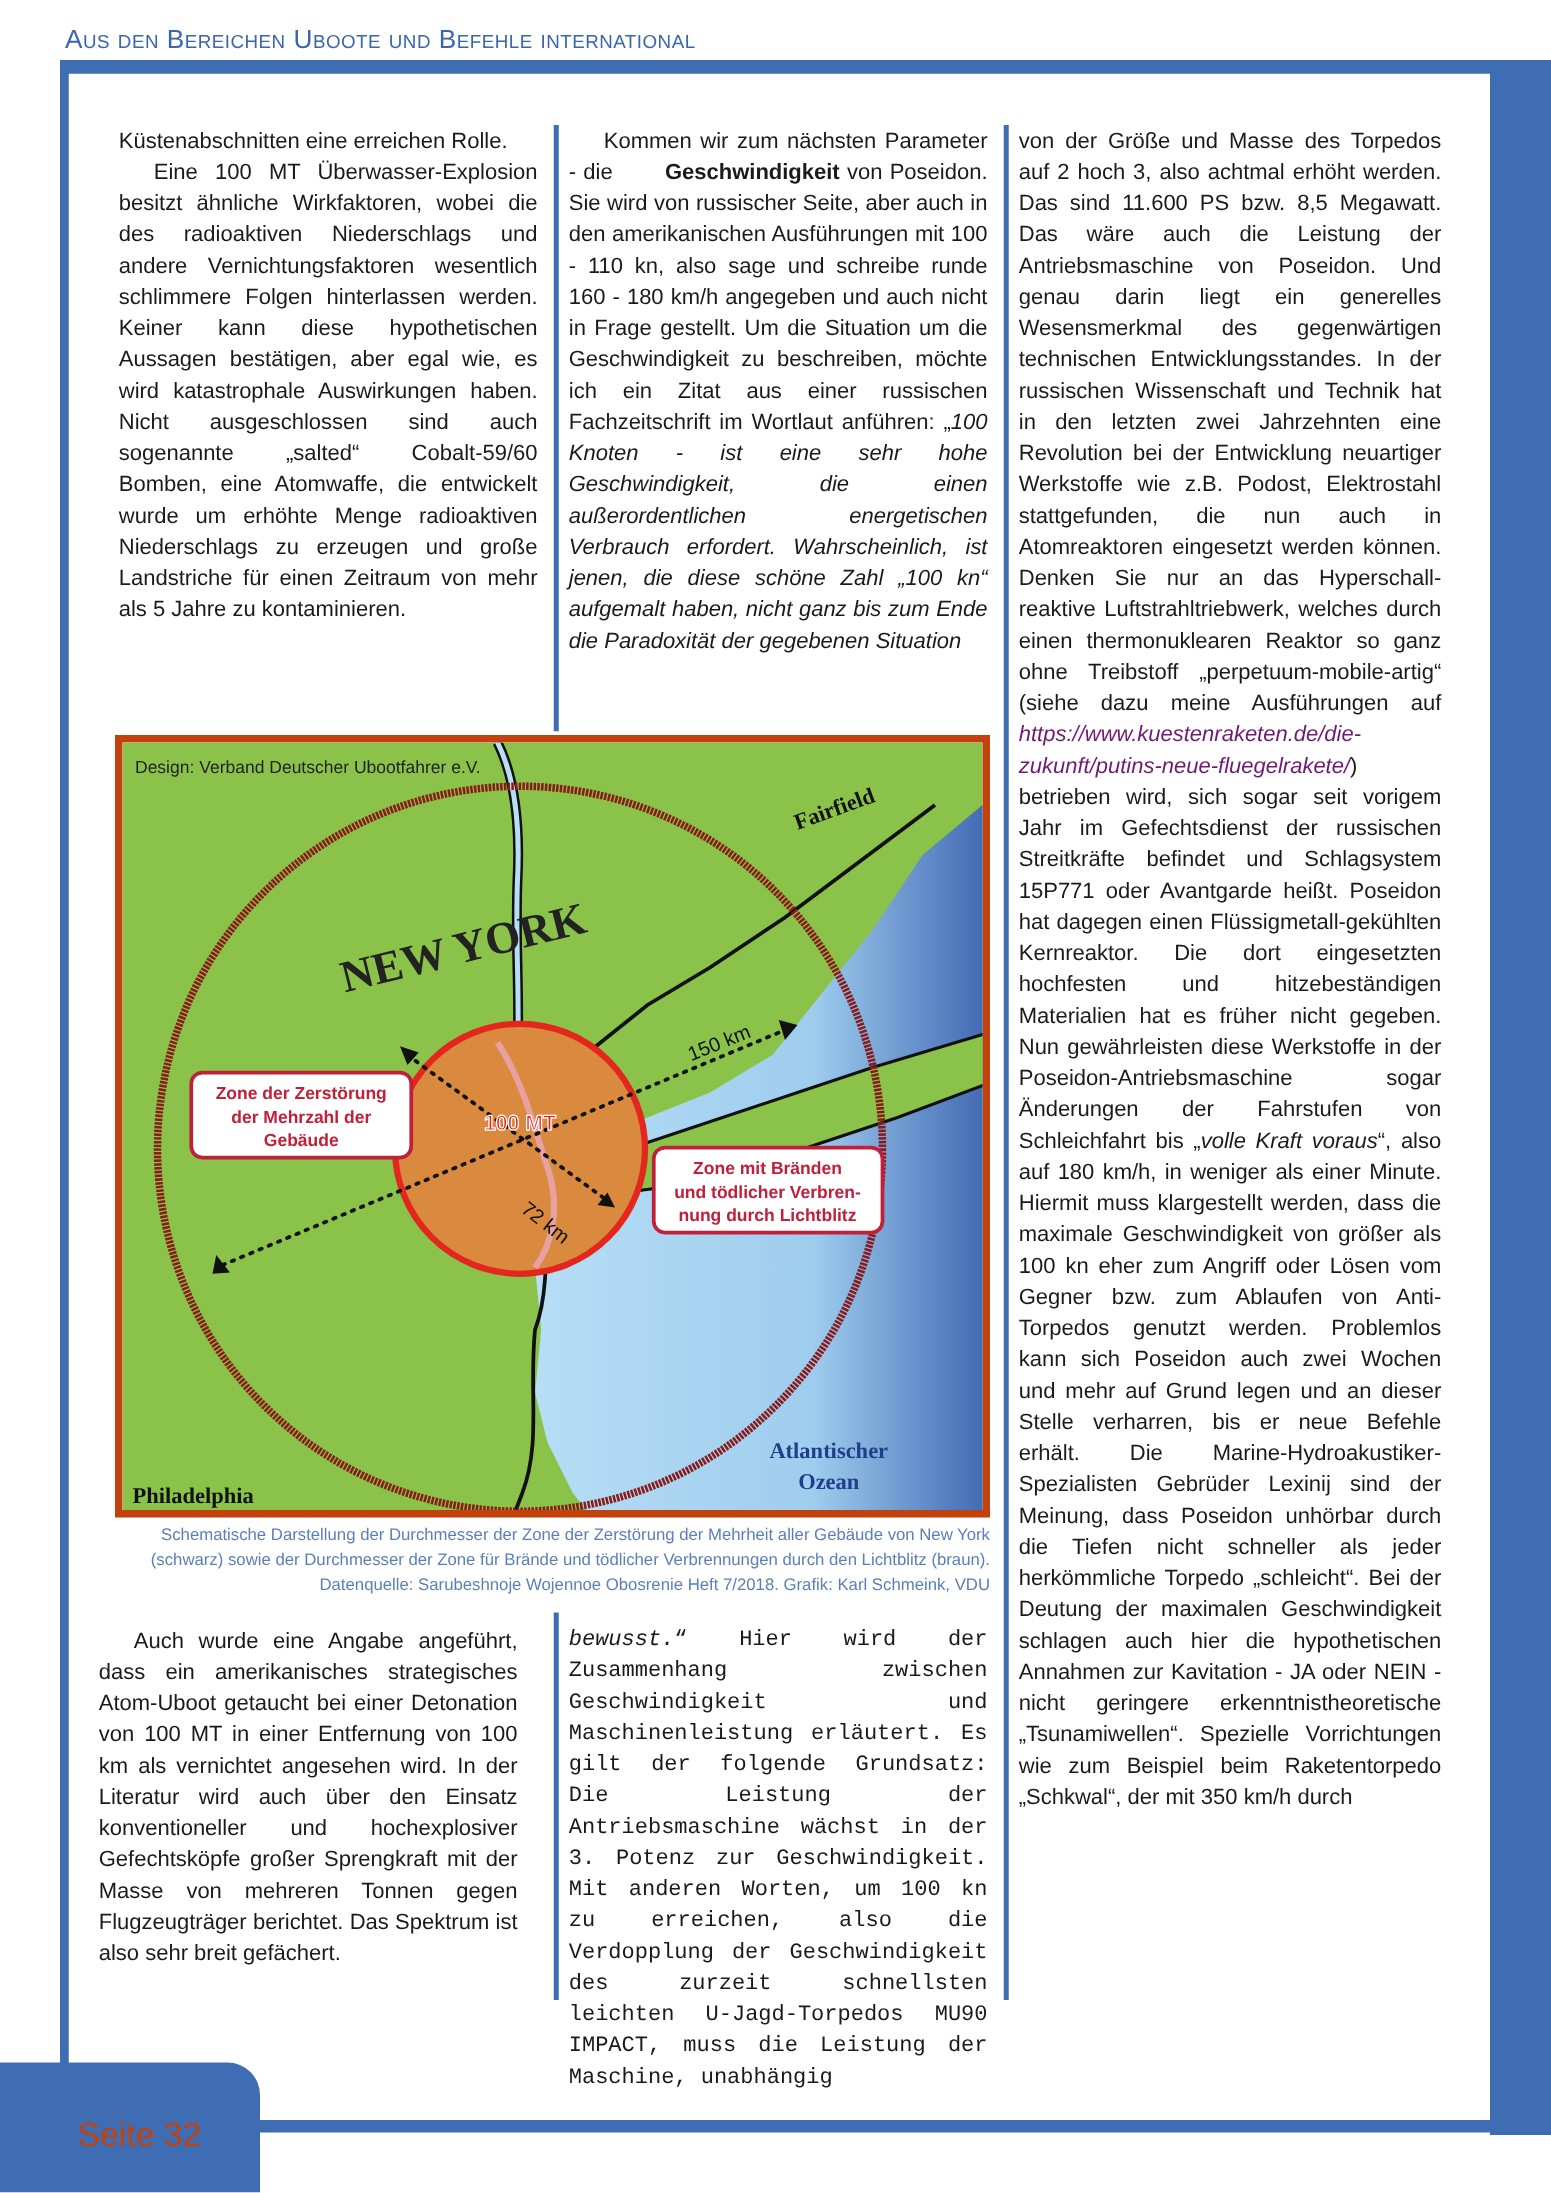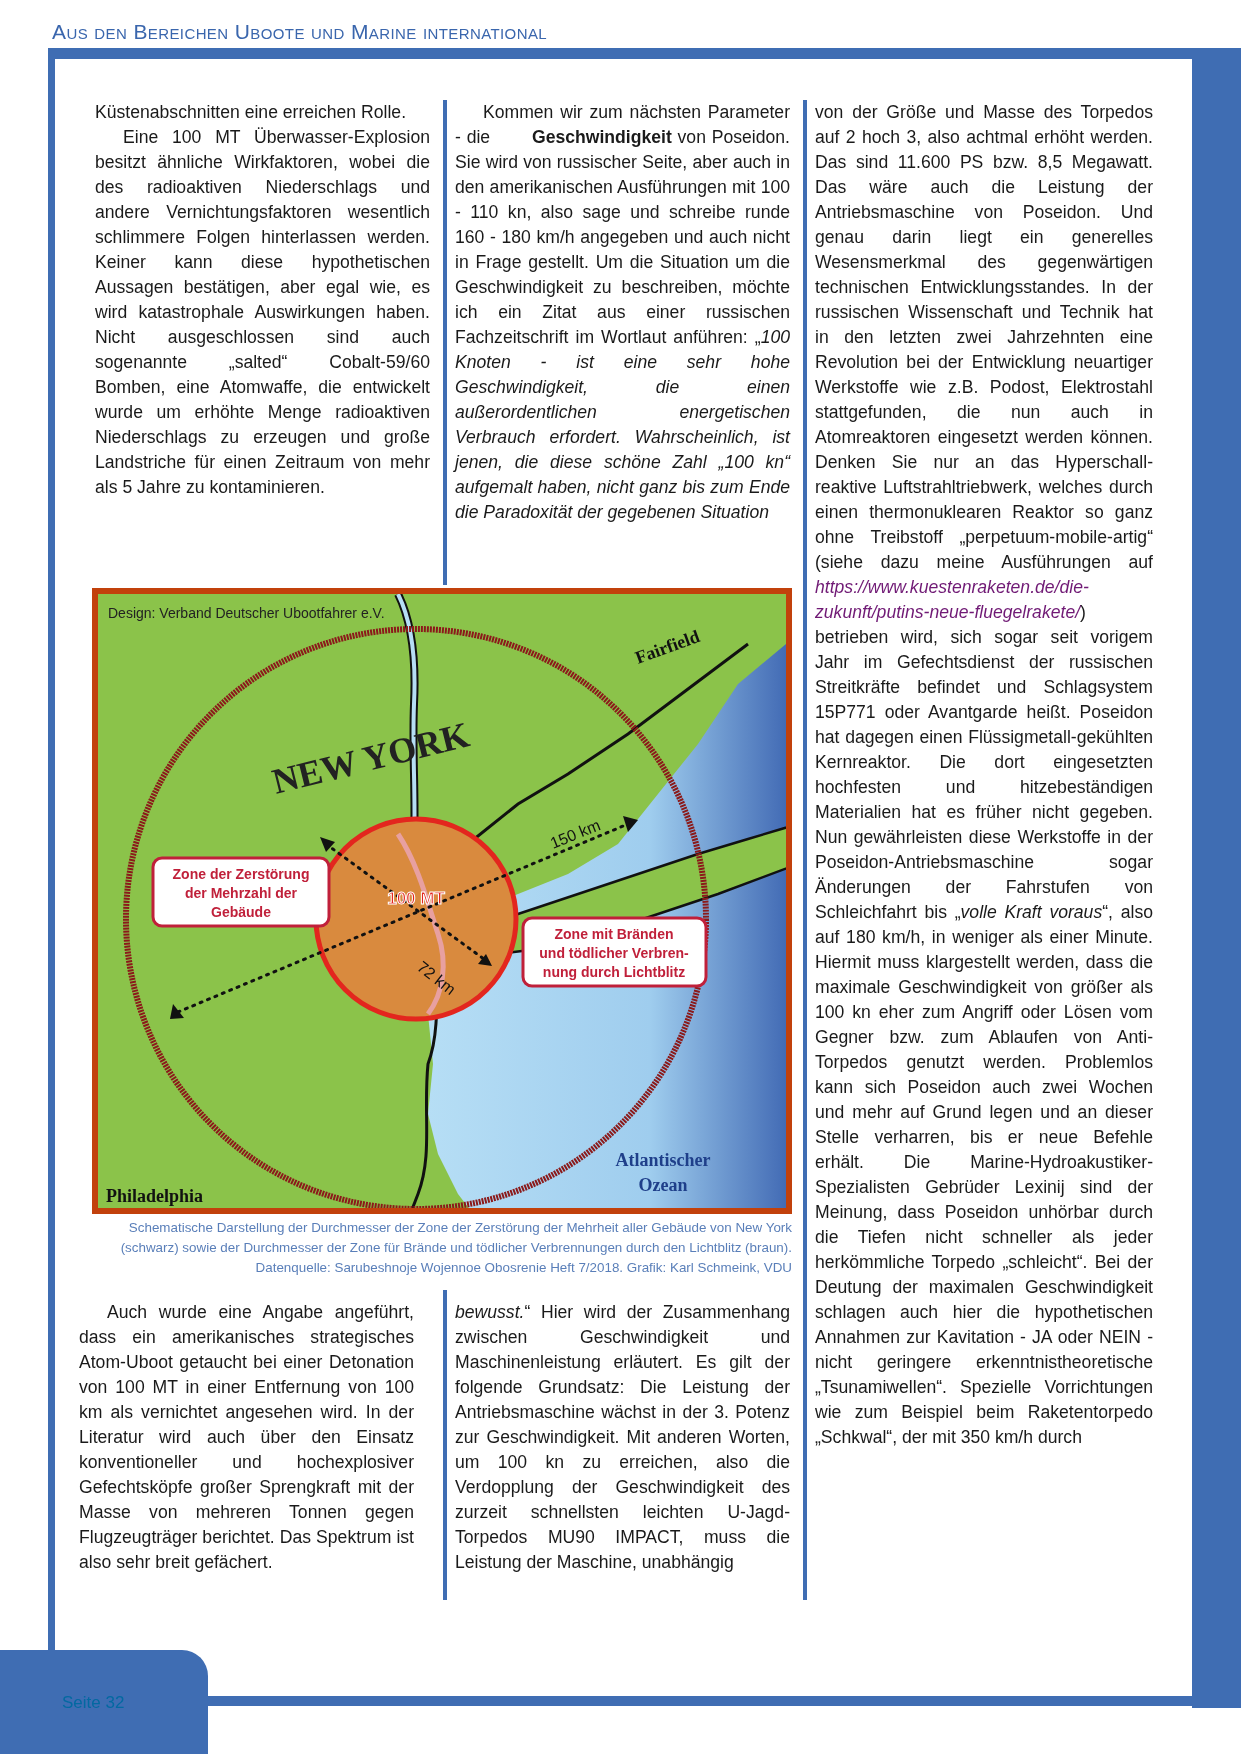--- a/index.html
+++ b/index.html
@@ -6,40 +6,40 @@
   body { width:1241px; height:1754px; position:relative; background:#ffffff; overflow:hidden;
          font-family:"Liberation Sans", sans-serif; color:#1a1a1a; }
   .header-title { position:absolute; left:52px; top:20px; font-size:21px; color:#3a66ad;
                   font-variant:small-caps; letter-spacing:0.4px; white-space:nowrap; }
   .frame-top { position:absolute; left:48px; top:48px; width:1193px; height:11px; background:#3f6db3; }
   .frame-left { position:absolute; left:48px; top:48px; width:7px; height:1610px; background:#3f6db3; }
   .frame-right { position:absolute; left:1192px; top:48px; width:49px; height:1660px; background:#3f6db3; }
   .frame-bottom { position:absolute; left:48px; top:1696px; width:1193px; height:10px; background:#3f6db3; }
   .page-tab { position:absolute; left:0; top:1650px; width:208px; height:104px; background:#3f6db3;
               border-top-right-radius:26px; }
-  .page-num { position:absolute; left:62px; top:1693px; font-size:17px; color:#0369a1; white-space:nowrap; }
+  .page-num { position:absolute; left:62px; top:1693px; font-size:27px; color:#c2410c; white-space:nowrap; }
 
   .col { position:absolute; font-size:17.6px; line-height:25px; text-align:justify; hyphens:manual; }
   .col p { margin:0; }
   .ind { text-indent:28px; }
   .rule { position:absolute; width:4px; background:#3f6db3; }
   .link { color:#701a75; font-style:italic; }
   .it { font-style:italic; }
   .b { font-weight:bold;margin-left:36px; }
 
   .figure { position:absolute; left:92px; top:588px; width:700px; height:626px;
             border:6px solid #c2410c; box-sizing:border-box; overflow:hidden; }
   .figure svg { position:absolute; left:0; top:0; }
   .caption { position:absolute; left:92px; top:1218px; width:700px; font-size:13.4px; line-height:20px;
              color:#5a7fb9; text-align:right; }
 </style>
 </head>
 <body>
 
-<div class="header-title">Aus den Bereichen Uboote und Marine international</div>
+<div class="header-title">Aus den Bereichen Uboote und Befehle international</div>
 
 <div class="frame-top"></div>
 <div class="frame-left"></div>
 <div class="frame-right"></div>
 <div class="frame-bottom"></div>
 <div class="page-tab"></div>
 <div class="page-num">Seite 32</div>
 
 <div class="col" style="left:95px; top:100px; width:335px;">
   <p>Küstenabschnitten eine erreichen Rolle.</p>
@@ -106,15 +106,15 @@
     </g>
   </svg>
 </div>
 <div class="caption">Schematische Darstellung der Durchmesser der Zone der Zerstörung der Mehrheit aller Gebäude von New York (schwarz) sowie der Durchmesser der Zone für Brände und tödlicher Verbrennungen durch den Lichtblitz (braun). Datenquelle: Sarubeshnoje Wojennoe Obosrenie Heft 7/2018. Grafik: Karl Schmeink, VDU</div>
 
 <div class="col" style="left:79px; top:1300px; width:335px;">
   <p class="ind">Auch wurde eine Angabe angeführt, dass ein amerikanisches strategisches Atom-Uboot getaucht bei einer Detonation von 100 MT in einer Entfernung von 100 km als vernichtet angesehen wird. In der Literatur wird auch über den Einsatz konventioneller und hochexplosiver Gefechtsköpfe großer Sprengkraft mit der Masse von mehreren Tonnen gegen Flugzeugträger berichtet. Das Spektrum ist also sehr breit gefächert.</p>
 </div>
 
 <div class="rule" style="left:443px; top:1290px; height:310px;"></div>
-<div class="col" style="left:455px; top:1300px; width:335px;">
+<div class="col" style="left:455px; top:1300px; width:335px;font-family:Liberation Mono, monospace;">
   <p><span class="it">bewusst.</span><span>“ Hier wird der Zusammenhang zwischen Geschwindigkeit und Maschinenleistung erläutert. Es gilt der folgende Grundsatz: Die Leistung der Antriebsmaschine wächst in der 3. Potenz zur Geschwindigkeit. Mit anderen Worten, um 100 kn zu erreichen, also die Verdopplung der Geschwindigkeit des zurzeit schnellsten leichten U-Jagd-Torpedos MU90 IMPACT, muss die Leistung der Maschine, unabhängig</span></p>
 </div>
 
 </body></html>

